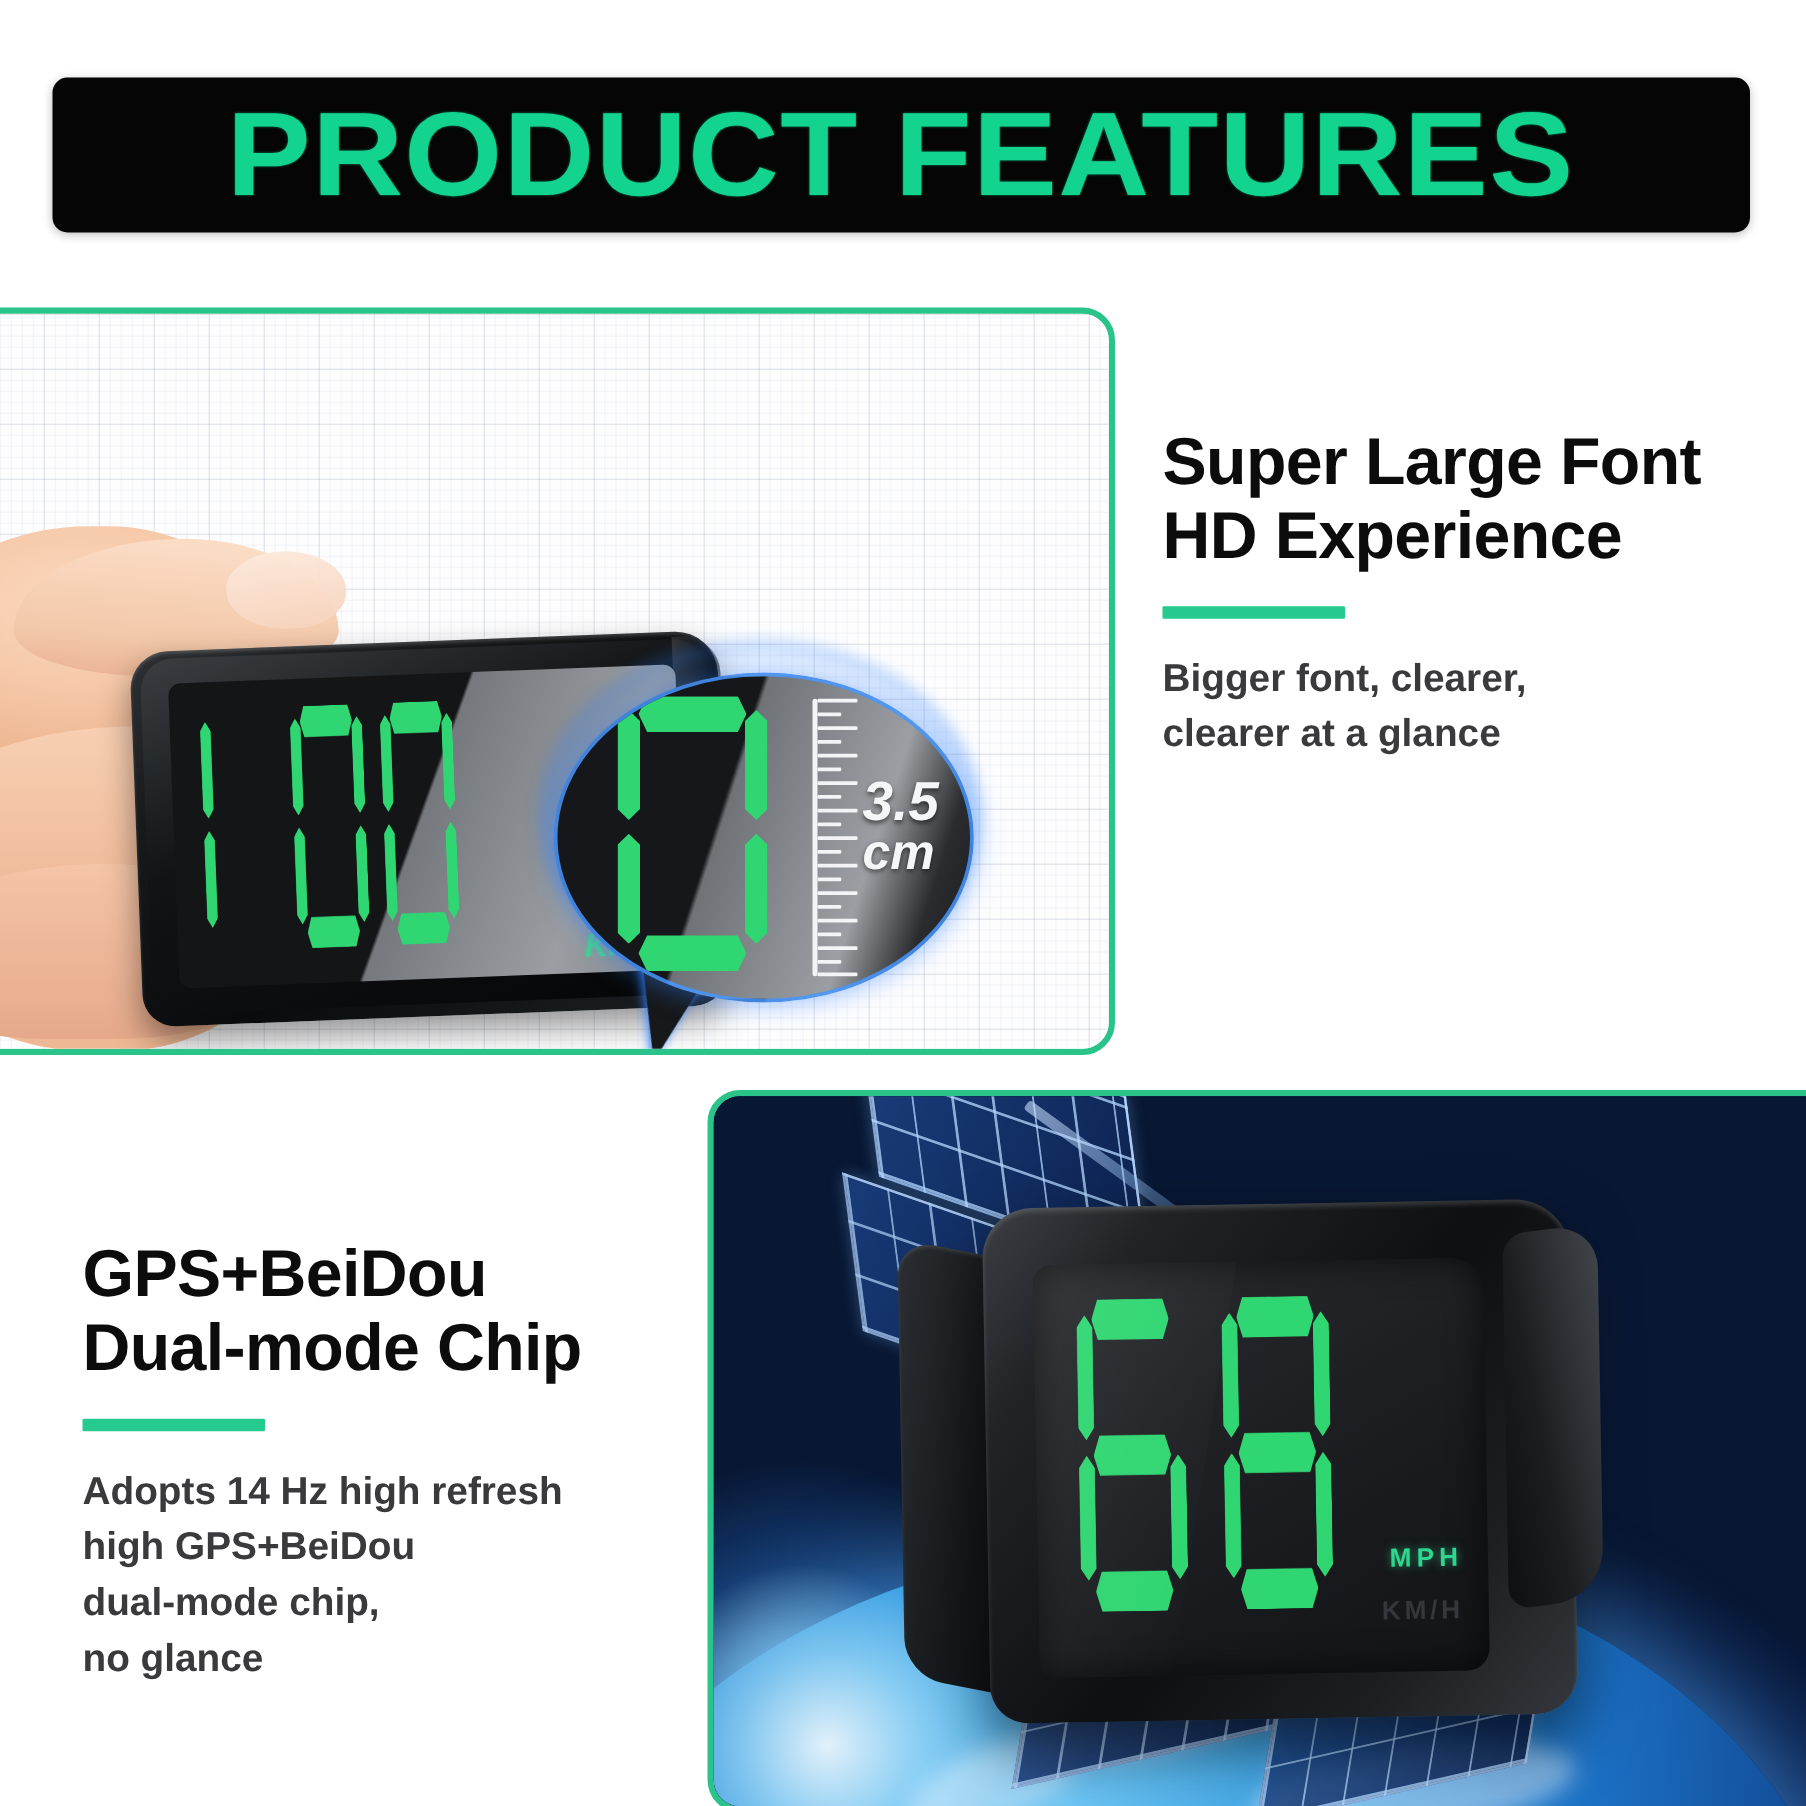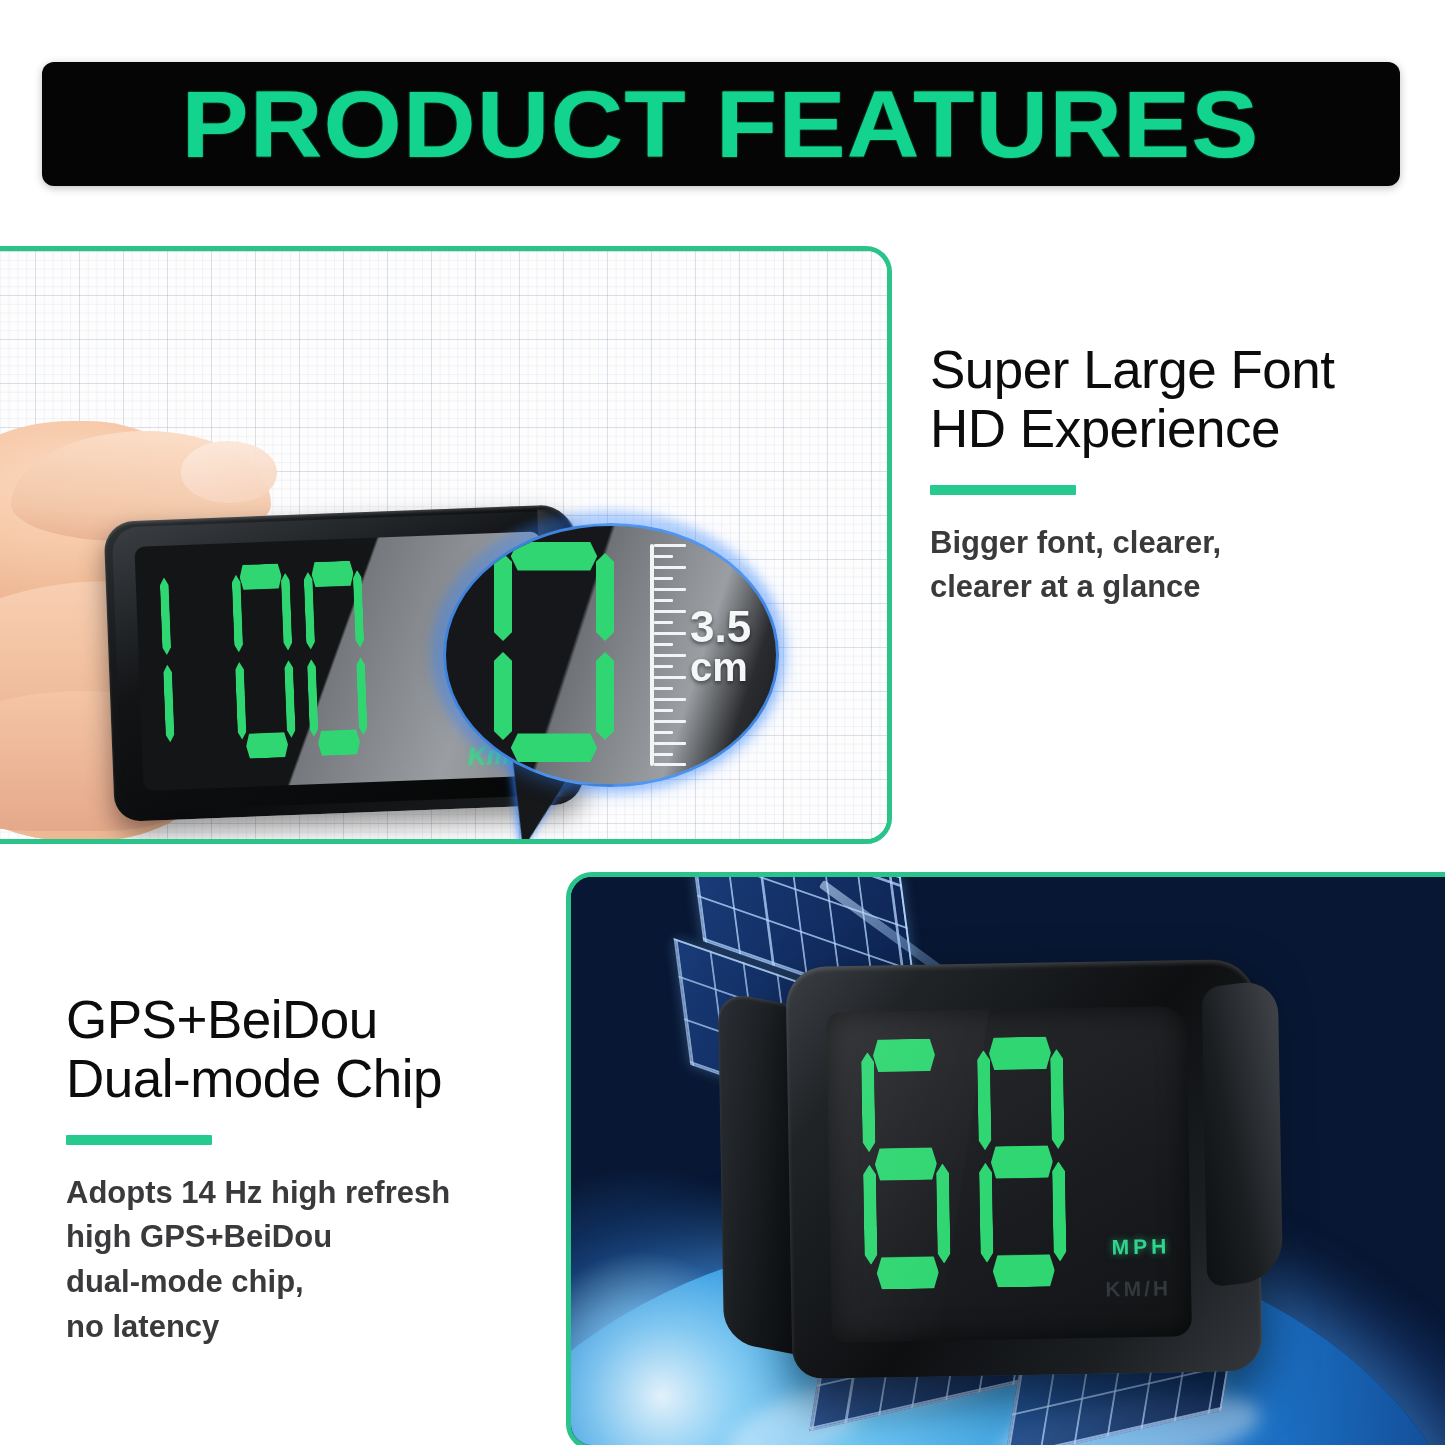--- a/index.html
+++ b/index.html
@@ -131,25 +131,26 @@
 
   
   .bubble-wrap{position:absolute;left:452px;top:272px;width:330px;height:300px;}
   .bubble-glow{
     position:absolute;left:-12px;top:-12px;width:354px;height:282px;
     border-radius:50%;
     background:radial-gradient(ellipse at center,rgba(40,120,255,0) 60%,rgba(45,130,255,.55) 78%,rgba(45,130,255,0) 100%);
     filter:blur(5px);
   }
   .bubble{
-    position:absolute;left:0;top:0;width:330px;height:258px;border-radius:50%;
+    position:absolute;left:0;top:15px;width:330px;height:258px;border-radius:50%;
     background:linear-gradient(108deg,#15171a 0%,#15171a 40%,#6f7276 41%,#9b9ea2 72%,#2a2c2f 86%,#18191b 100%);
     border:3px solid rgba(70,150,255,.85);
     box-shadow:0 0 22px rgba(50,130,255,.55);
     overflow:hidden;
+    font-style:italic;
   }
   .bubble-tail{
     position:absolute;left:60px;top:210px;width:0;height:0;
     border-left:26px solid transparent;border-right:58px solid transparent;
     border-top:118px solid #16181a;
     transform:rotate(6deg);
     filter:drop-shadow(-2px 3px 4px rgba(50,130,255,.8));
   }
   .big-digit{
     position:absolute;left:48px;top:16px;width:120px;height:220px;
@@ -167,21 +168,21 @@
     color:#f4f6f8;font-weight:bold;font-size:44px;line-height:.96;
     text-align:left;
     text-shadow:0 2px 4px rgba(0,0,0,.55);
   }
   .cm-label .unit{font-size:40px;display:block;}
 
   
   .feat1{position:absolute;left:930px;top:340px;width:500px;}
   .feat2{position:absolute;left:66px;top:990px;width:520px;}
   .feat-title{
-    font-weight:normal;font-size:53px;line-height:1.12;color:#0c0c0c;
+    font-weight:bold;font-size:53px;line-height:1.12;color:#0c0c0c;
     letter-spacing:-0.5px;margin:0;
   }
   .feat-rule{
     width:146px;height:10px;background:#26c98e;border-radius:1px;
     margin:26px 0 26px 0;
   }
   .feat-body{
     font-size:31px;line-height:1.44;color:#3a3a3c;font-weight:bold;margin:0;
   }
 
@@ -401,21 +402,21 @@
   <div class="feat2">
     <h2 class="feat-title">
       <span>GPS+BeiDou</span><br>
       <span>Dual-mode Chip</span>
     </h2>
     <div class="feat-rule"></div>
     <p class="feat-body">
       <span>Adopts 14 Hz high refresh</span><br>
       <span>high GPS+BeiDou</span><br>
       <span>dual-mode chip,</span><br>
-      <span>no latency</span>
+      <span>no glance</span>
     </p>
   </div>
 
   <div class="panel2">
     <div class="space-bg"></div>
     <div class="earth"></div>
     <div class="earth-cloud c1"></div>
     <div class="earth-cloud c2"></div>
     <div class="earth-cloud c3"></div>
     <div class="earth-cloud c4"></div>

